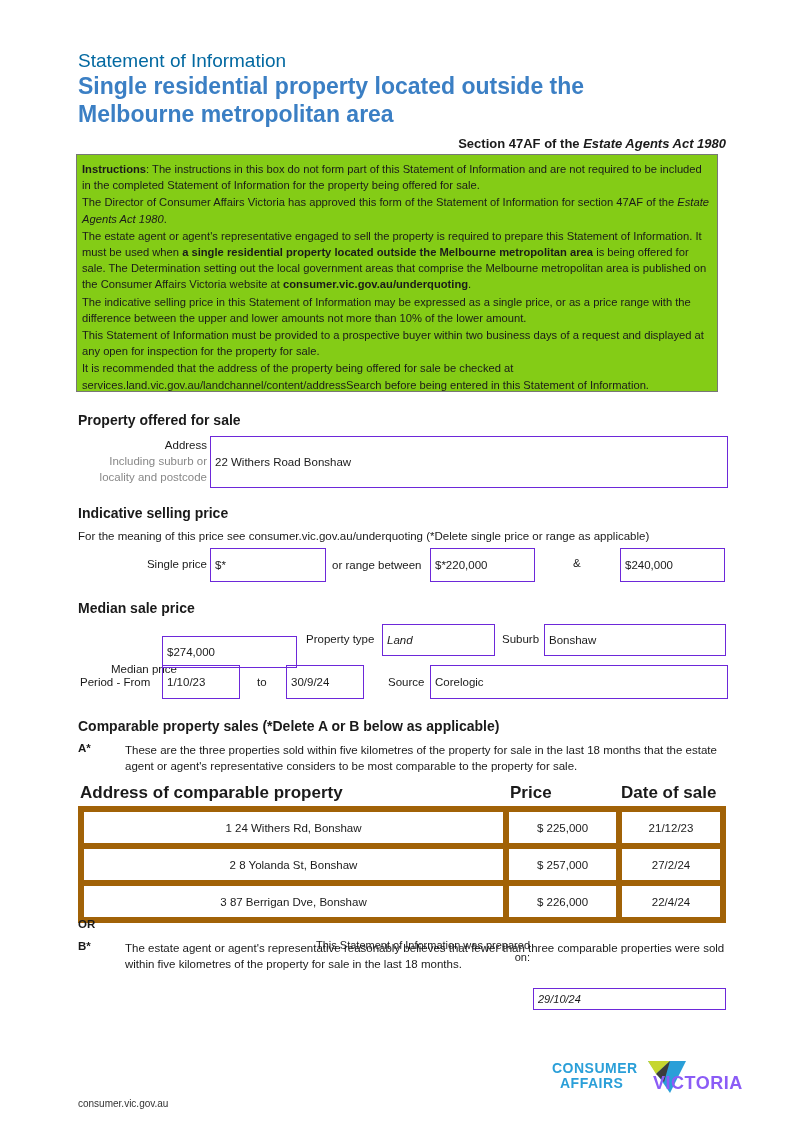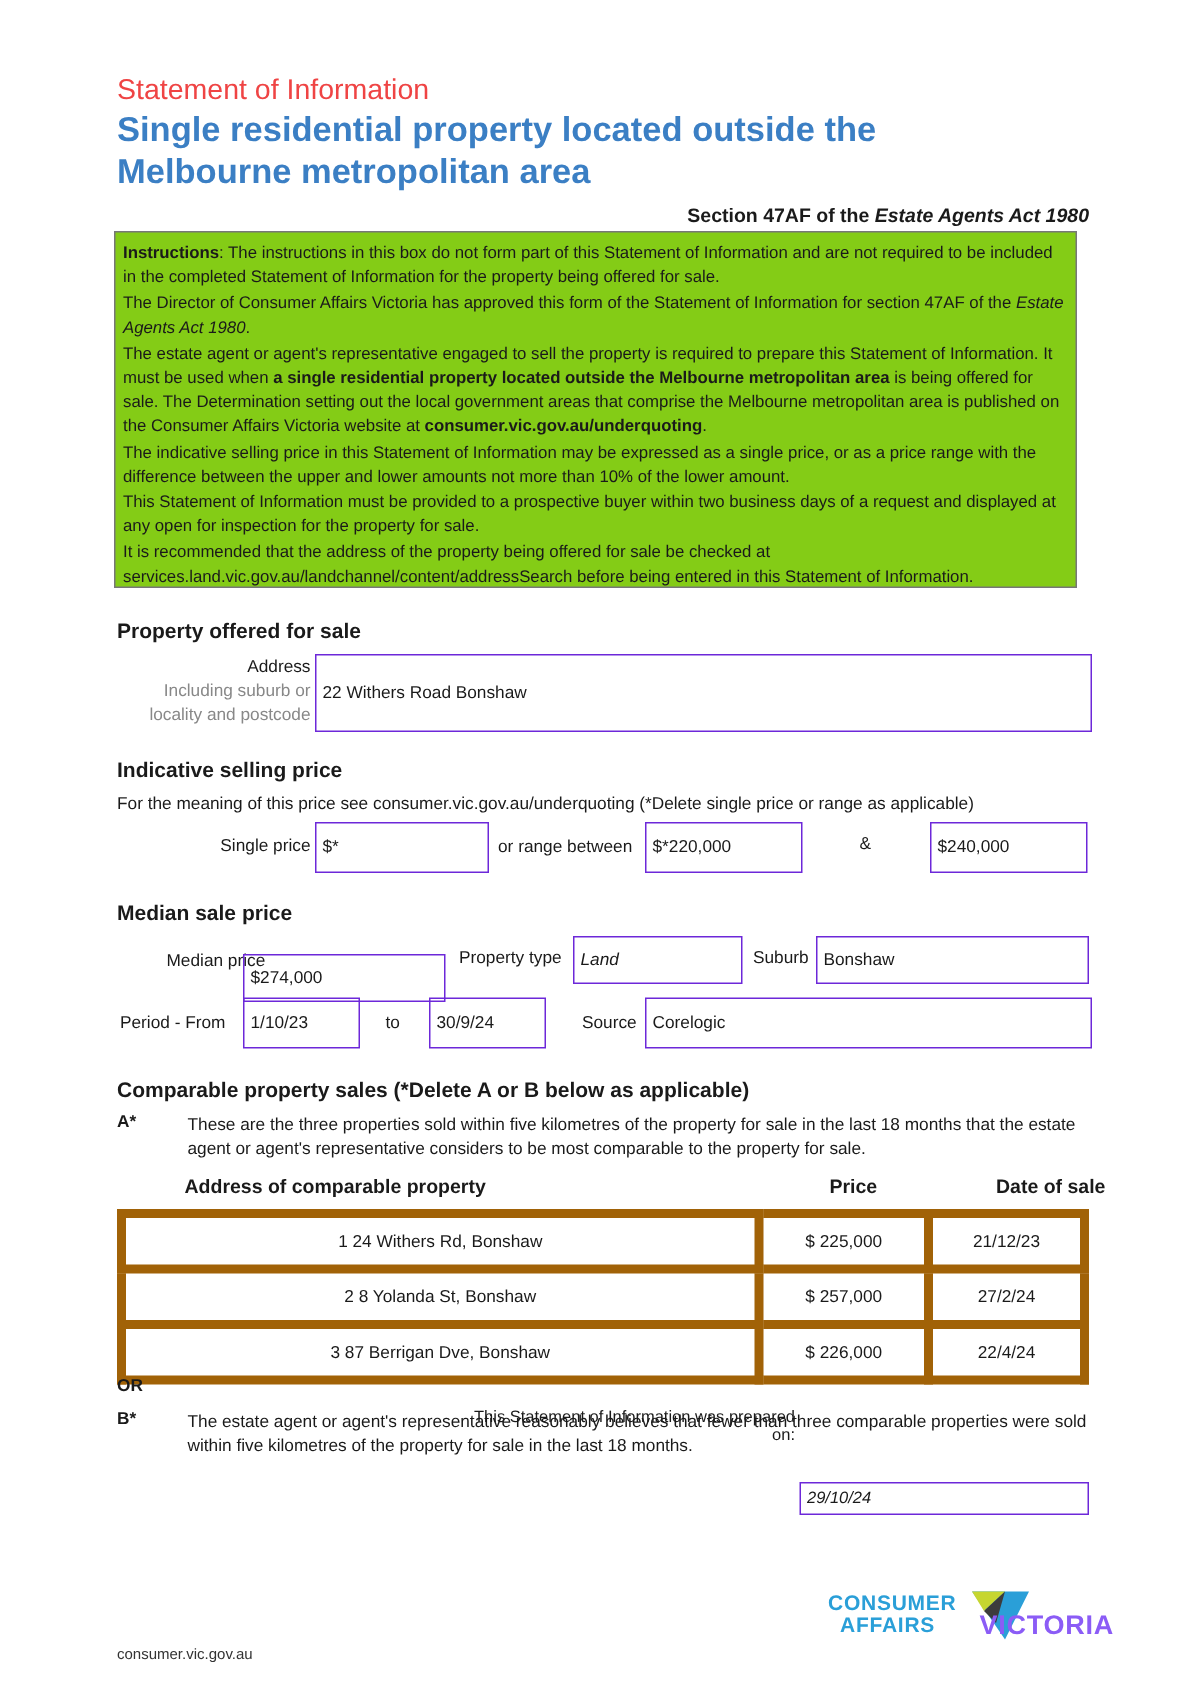--- a/index.html
+++ b/index.html
@@ -1,31 +1,31 @@
 <!DOCTYPE html>
 <html><head>
 <meta charset="utf-8">
 <style>
   html, body { margin:0; padding:0; background:#fff; }
   body { width:800px; height:1131px; position:relative; font-family:"Liberation Sans", sans-serif; color:#1a1a1a; overflow:hidden; }
   .abs { position:absolute; }
-  .t-sub { left:78px; top:50px; font-size:19px; color:#ef4444; }
+  .t-sub { left:78px; top:50px; font-size:19px; color:#0369a1; }
   .t-main { left:78px; top:72px; font-size:23px; font-weight:bold; color:#3b7fc4; line-height:28px; width:600px; }
   .section-ref { right:74px; top:136px; font-size:13px; font-weight:bold; }
   .section-ref i { font-style:italic; }
   .instr { left:76px; top:154px; width:642px; height:238px; border:1.5px solid #777; background:#84cc16; padding:6px 5px 0 5px; box-sizing:border-box; font-size:11.2px; line-height:16.2px; }
   .instr p { margin:0 0 1px 0; }
   h2 { margin:0; font-size:14px; font-weight:bold; position:absolute; left:78px; }
   .box { position:absolute; border:1px solid #6d28d9; box-sizing:border-box; font-size:11.5px; padding-left:4px; display:flex; align-items:center;text-align:center; }
   .lbl { position:absolute; font-size:11.5px; }
   .lbl-r { text-align:right; }
   .grey { color:#888; }
   table.comp { position:absolute; left:78px; top:806px; width:648px; border-collapse:collapse; font-size:11.5px; }
   table.comp td { border:6px solid #a16207; height:31px; padding:0 4px;text-align:center; }
-  .th { position:absolute; font-size:13px; font-weight:bold; top:783px;margin-left:43px; }
+  .th { position:absolute; font-size:17px; font-weight:bold; top:783px; }
   .logo { position:absolute; left:552px; top:1060px; width:180px; height:34px; }
 </style>
 </head>
 <body>
 
 <div class="abs t-sub">Statement of Information</div>
 <div class="abs t-main">Single residential property located outside the Melbourne metropolitan area</div>
 <div class="abs section-ref">
   <span>Section 47AF of the </span><i>Estate Agents Act 1980</i>
 </div>
@@ -48,21 +48,21 @@
 <h2 style="top:505px;">Indicative selling price</h2>
 <div class="lbl" style="left:78px; top:530px;">For the meaning of this price see consumer.vic.gov.au/underquoting (*Delete single price or range as applicable)</div>
 <div class="lbl lbl-r" style="left:100px; top:558px; width:107px;">Single price</div>
 <div class="box" style="left:210px; top:548px; width:116px; height:34px;">$*</div>
 <div class="lbl" style="left:332px; top:559px;">or range between</div>
 <div class="box" style="left:430px; top:548px; width:105px; height:34px;">$*220,000</div>
 <div class="lbl" style="left:573px; top:557px;">&amp;</div>
 <div class="box" style="left:620px; top:548px; width:105px; height:34px;">$240,000</div>
 
 <h2 style="top:600px;">Median sale price</h2>
-<div class="lbl" style="left:80px; top:635px;padding-left:31px;">Median price</div>
+<div class="lbl" style="left:80px; top:663px;padding-left:31px;">Median price</div>
 <div class="box" style="left:162px; top:624px; width:135px; height:32px;margin-top:12px;">$274,000</div>
 <div class="lbl" style="left:306px; top:633px;">Property type</div>
 <div class="box" style="left:382px; top:624px; width:113px; height:32px; font-style:italic;">Land</div>
 <div class="lbl" style="left:502px; top:633px;">Suburb</div>
 <div class="box" style="left:544px; top:624px; width:182px; height:32px;">Bonshaw</div>
 
 <div class="lbl" style="left:80px; top:676px;">Period - From</div>
 <div class="box" style="left:162px; top:665px; width:78px; height:34px;">1/10/23</div>
 <div class="lbl" style="left:257px; top:676px;">to</div>
 <div class="box" style="left:286px; top:665px; width:78px; height:34px;">30/9/24</div>

